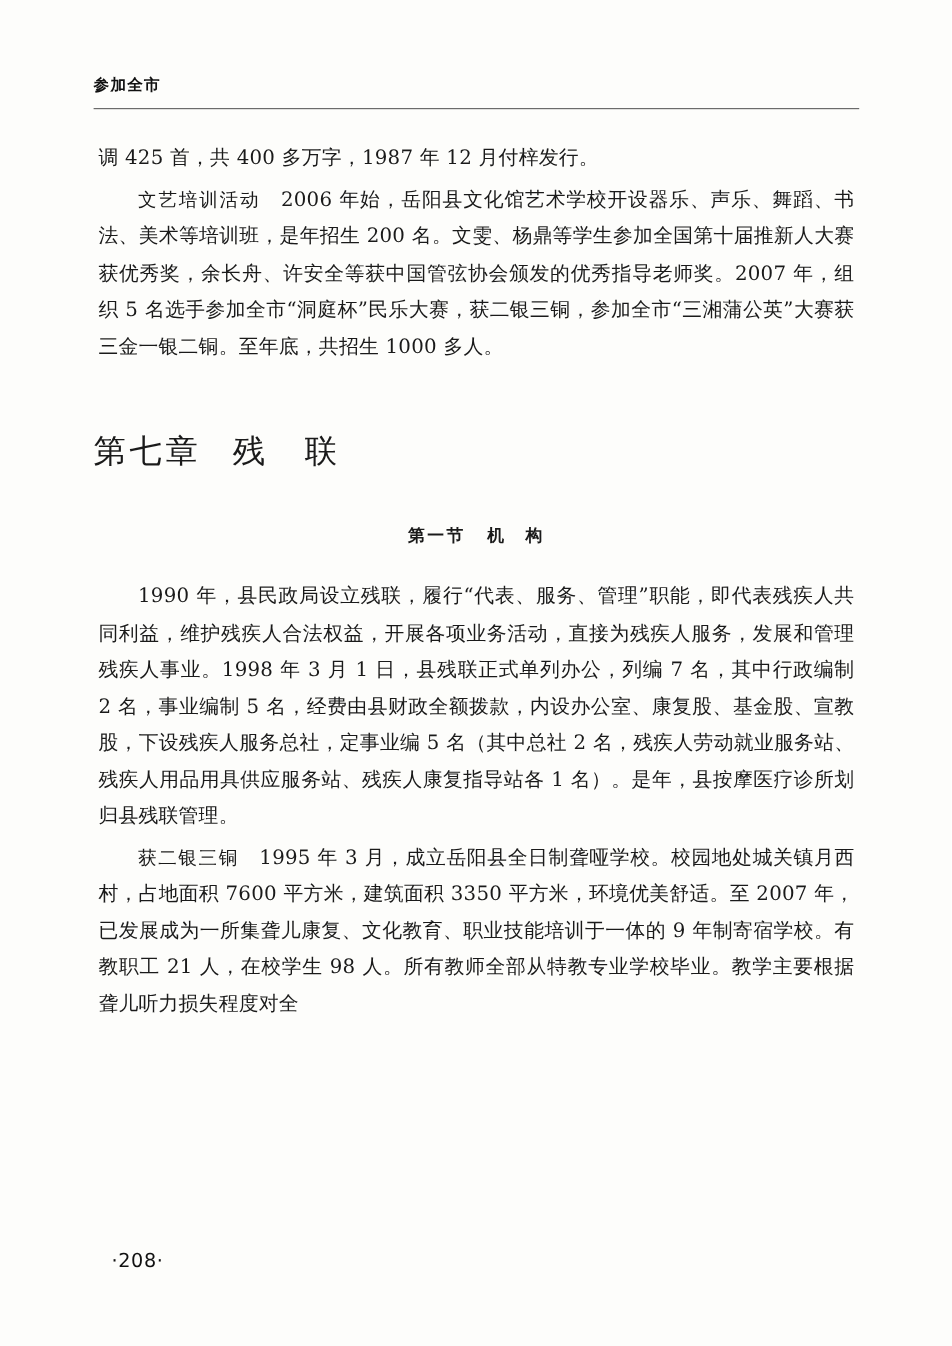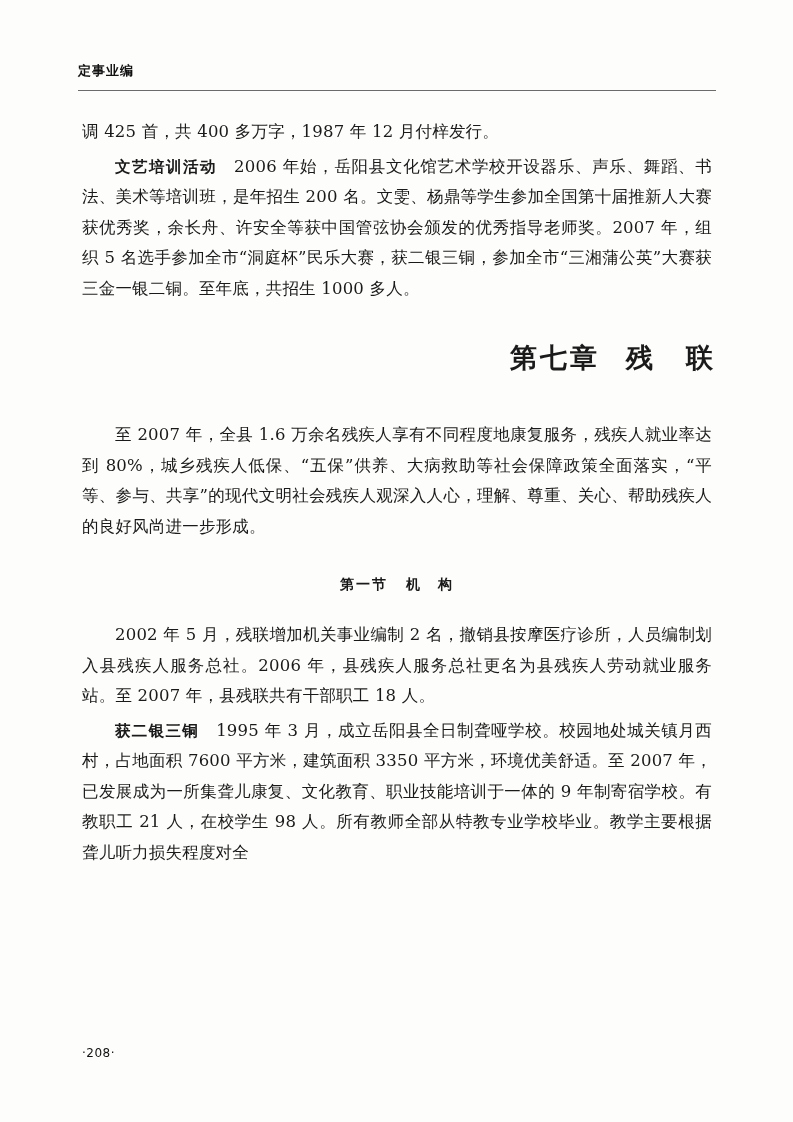--- a/index.html
+++ b/index.html
@@ -42,31 +42,31 @@
     margin: 4px;
     text-align: justify;
     text-justify: inter-ideograph;
     letter-spacing: 0.2px;
   }
   p.indent {
     text-indent: 2em;
   }
   .lead {
     font-family: "DejaVu Sans", "Liberation Sans", sans-serif;
-    font-weight: bold;
+    font-weight: normal;
     font-size: 15.5px;
     letter-spacing: 1px;
   }
   .chapter-title {
     font-family: "DejaVu Sans", "Liberation Sans", sans-serif;
-    font-weight: bold;
+    font-weight: normal;
     font-size: 27px;
-    text-align: right;
+    text-align: left;
     letter-spacing: 3px;
-    margin: 36px 0 44px 0;
+    margin: 54px 0 44px 0;
   }
   .chapter-title .gap {
     display: inline-block;
     width: 26px;
   }
   .section-title {
     font-family: "DejaVu Sans", "Liberation Sans", sans-serif;
     font-weight: bold;
     font-size: 14px;
     text-align: center;
@@ -75,49 +75,48 @@
   }
   .section-title .gap {
     display: inline-block;
     width: 18px;
   }
   .para-gap {
     margin-top: 0;
   }
   .folio {
     position: absolute;
-    left: 82px;
+    left: 93px;
     bottom: 62px;
     font-family: "DejaVu Sans", "Liberation Sans", sans-serif;
-    font-size: 12px;
+    font-size: 16px;
     color: #111;
     letter-spacing: 0.5px;
   }
 </style>
 </head>
 <body>
 
 <div class="page">
 
   <div class="content">
 
-    <div class="running-head">定事业编</div>
+    <div class="running-head">参加全市</div>
     <hr class="head-rule">
 
     <p class="body-text">调 425 首，共 400 多万字，1987 年 12 月付梓发行。</p>
 
     <p class="body-text indent para-gap"><span class="lead">文艺培训活动</span>　<span>2006 年始，岳阳县文化馆艺术学校开设器乐、声乐、舞蹈、书法、美术等培训班，是年招生 200 名。文雯、杨鼎等学生参加全国第十届推新人大赛获优秀奖，余长舟、许安全等获中国管弦协会颁发的优秀指导老师奖。2007 年，组织 5 名选手参加全市“洞庭杯”民乐大赛，获二银三铜，参加全市“三湘蒲公英”大赛获三金一银二铜。至年底，共招生 1000 多人。</span></p>
 
     <div class="chapter-title"><span>第七章</span><span class="gap"></span><span>残　联</span></div>
 
-    <p class="body-text indent">至 2007 年，全县 1.6 万余名残疾人享有不同程度地康复服务，残疾人就业率达到 80%，城乡残疾人低保、“五保”供养、大病救助等社会保障政策全面落实，“平等、参与、共享”的现代文明社会残疾人观深入人心，理解、尊重、关心、帮助残疾人的良好风尚进一步形成。</p>
 
     <div class="section-title"><span>第一节</span><span class="gap"></span><span>机　构</span></div>
 
-    <p class="body-text indent">2002 年 5 月，残联增加机关事业编制 2 名，撤销县按摩医疗诊所，人员编制划入县残疾人服务总社。2006 年，县残疾人服务总社更名为县残疾人劳动就业服务站。至 2007 年，县残联共有干部职工 18 人。</p>
+    <p class="body-text indent">1990 年，县民政局设立残联，履行“代表、服务、管理”职能，即代表残疾人共同利益，维护残疾人合法权益，开展各项业务活动，直接为残疾人服务，发展和管理残疾人事业。1998 年 3 月 1 日，县残联正式单列办公，列编 7 名，其中行政编制 2 名，事业编制 5 名，经费由县财政全额拨款，内设办公室、康复股、基金股、宣教股，下设残疾人服务总社，定事业编 5 名（其中总社 2 名，残疾人劳动就业服务站、残疾人用品用具供应服务站、残疾人康复指导站各 1 名）。是年，县按摩医疗诊所划归县残联管理。</p>
 
 
     <p class="body-text indent"><span class="lead">获二银三铜</span>　<span>1995 年 3 月，成立岳阳县全日制聋哑学校。校园地处城关镇月西村，占地面积 7600 平方米，建筑面积 3350 平方米，环境优美舒适。至 2007 年，已发展成为一所集聋儿康复、文化教育、职业技能培训于一体的 9 年制寄宿学校。有教职工 21 人，在校学生 98 人。所有教师全部从特教专业学校毕业。教学主要根据聋儿听力损失程度对全</span></p>
 
   </div>
 
   <div class="folio">·208·</div>
 
 </div>
 

